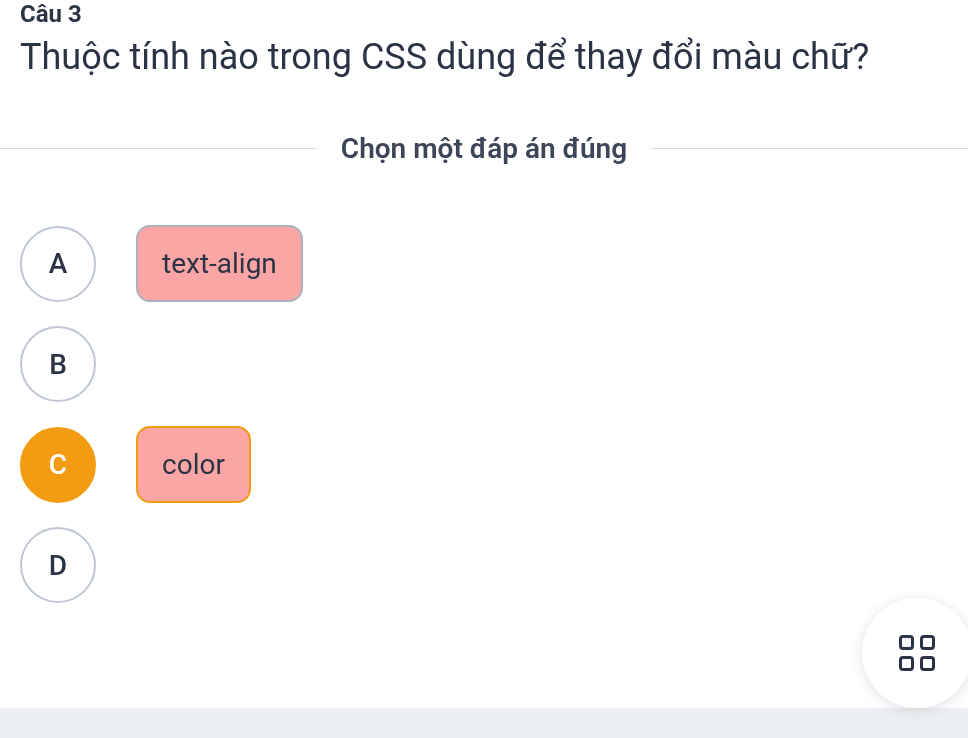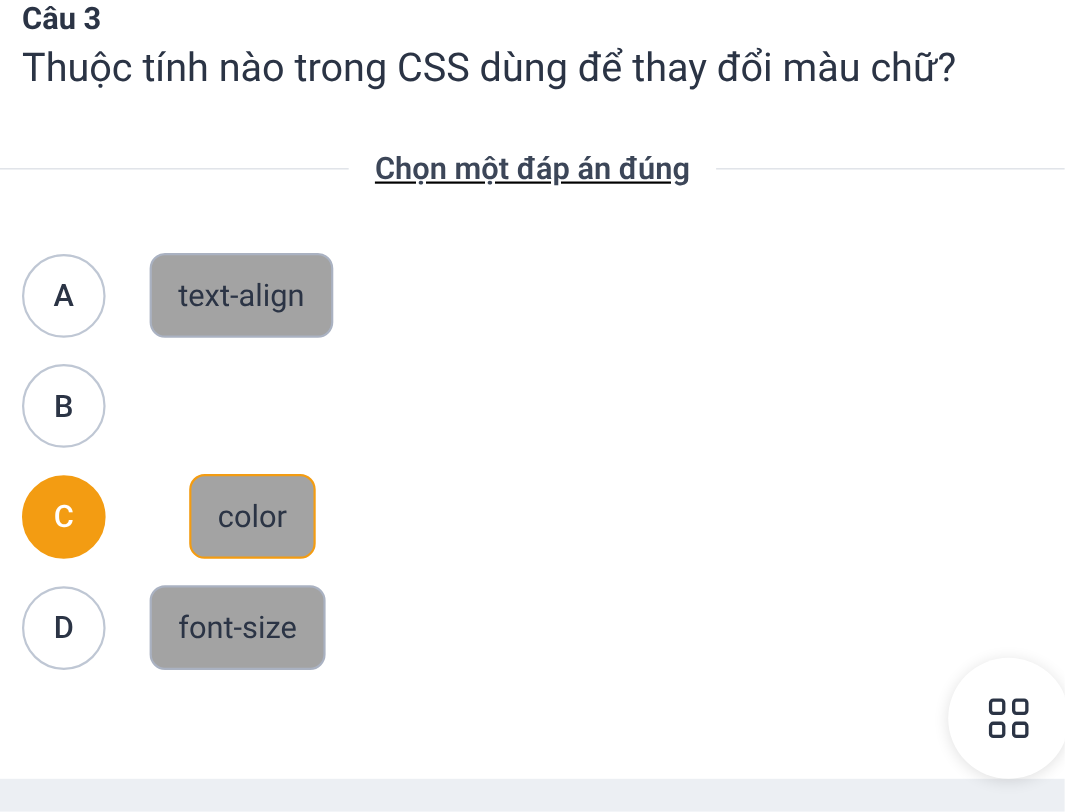--- a/index.html
+++ b/index.html
@@ -12,36 +12,35 @@
       background: #fff;
       width: 968px;
       height: 738px;
       position: relative;
       overflow: hidden;
     }
     .question-header {
       padding: 0 20px;
     }
     .question-number {
-      font-size: 28px;
+      font-size: 24px;
       font-weight: 700;
       color: #2b3445;
       margin-bottom: 4px;
     }
     .question-text {
       font-size: 36px;
       color: #2b3445;
       margin-bottom: 50px;
       line-height: 1.4;
     }
     .divider-wrap {
       display: flex;
       align-items: center;
       margin-bottom: 60px;
-      text-decoration: underline;
     }
     .divider-line {
       flex: 1;
       height: 1px;
       background: #d5d9e0;
     }
     .divider-label {
       padding: 0 24px;
       font-size: 28px;
       font-weight: 600;
@@ -77,27 +76,26 @@
       background: #f39c12;
       border-color: #f39c12;
       color: #fff;
     }
     .option-text {
       border: 2px solid #aab2c2;
       border-radius: 14px;
       padding: 20px 24px;
       font-size: 28px;
       color: #2b3445;
-      background: #a3a3a3;
+      background: #fca5a5;
       cursor: pointer;
       display: inline-block;
     }
     .option-text.selected {
       border-color: #f39c12;
-      margin-left: 36px;
     }
     .fab {
       position: absolute;
       right: -4px;
       bottom: 30px;
       width: 110px;
       height: 110px;
       border-radius: 50%;
       background: #fff;
       box-shadow: 0 2px 14px rgba(0,0,0,0.12);
@@ -148,21 +146,20 @@
   </div>
   <div class="option-row">
     <div class="option-letter">B</div>
   </div>
   <div class="option-row">
     <div class="option-letter selected">C</div>
     <div class="option-text selected">color</div>
   </div>
   <div class="option-row">
     <div class="option-letter">D</div>
-    <div class="option-text">font-size</div>
   </div>
 </div>
 
 <div class="footer-strip"></div>
 
 <div class="fab">
   <div class="grid-icon">
     <span></span>
       <span></span>
       <span></span>

